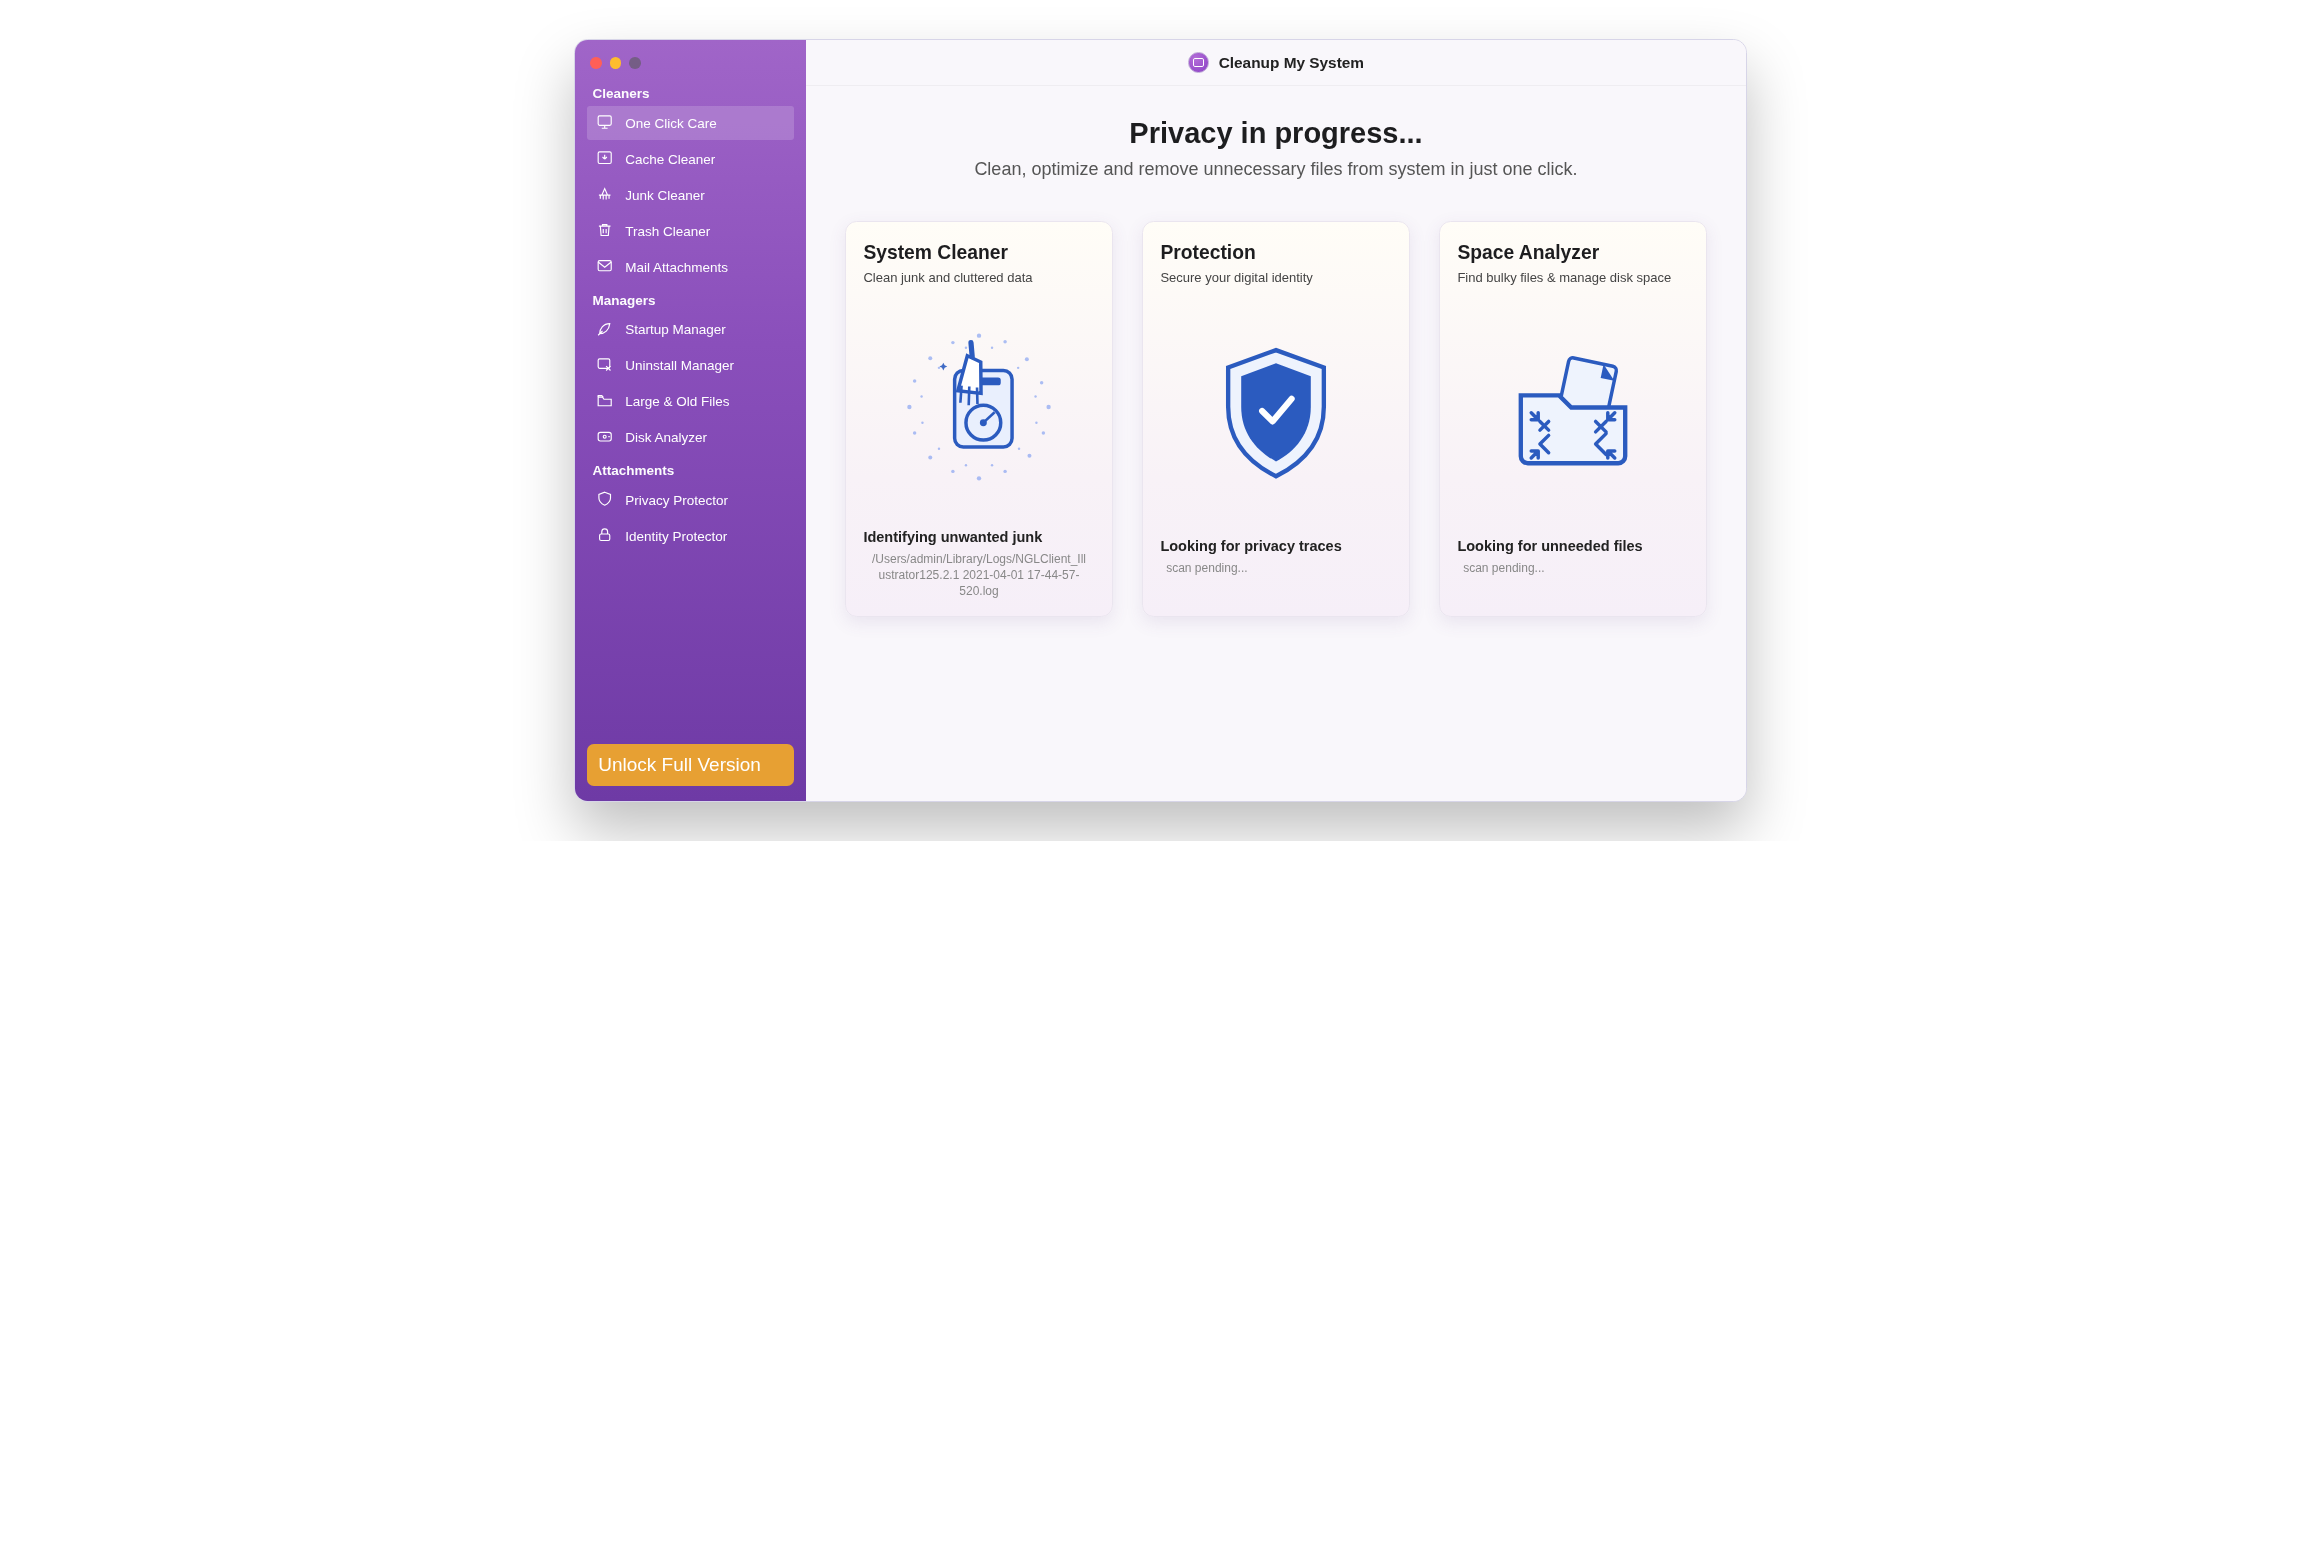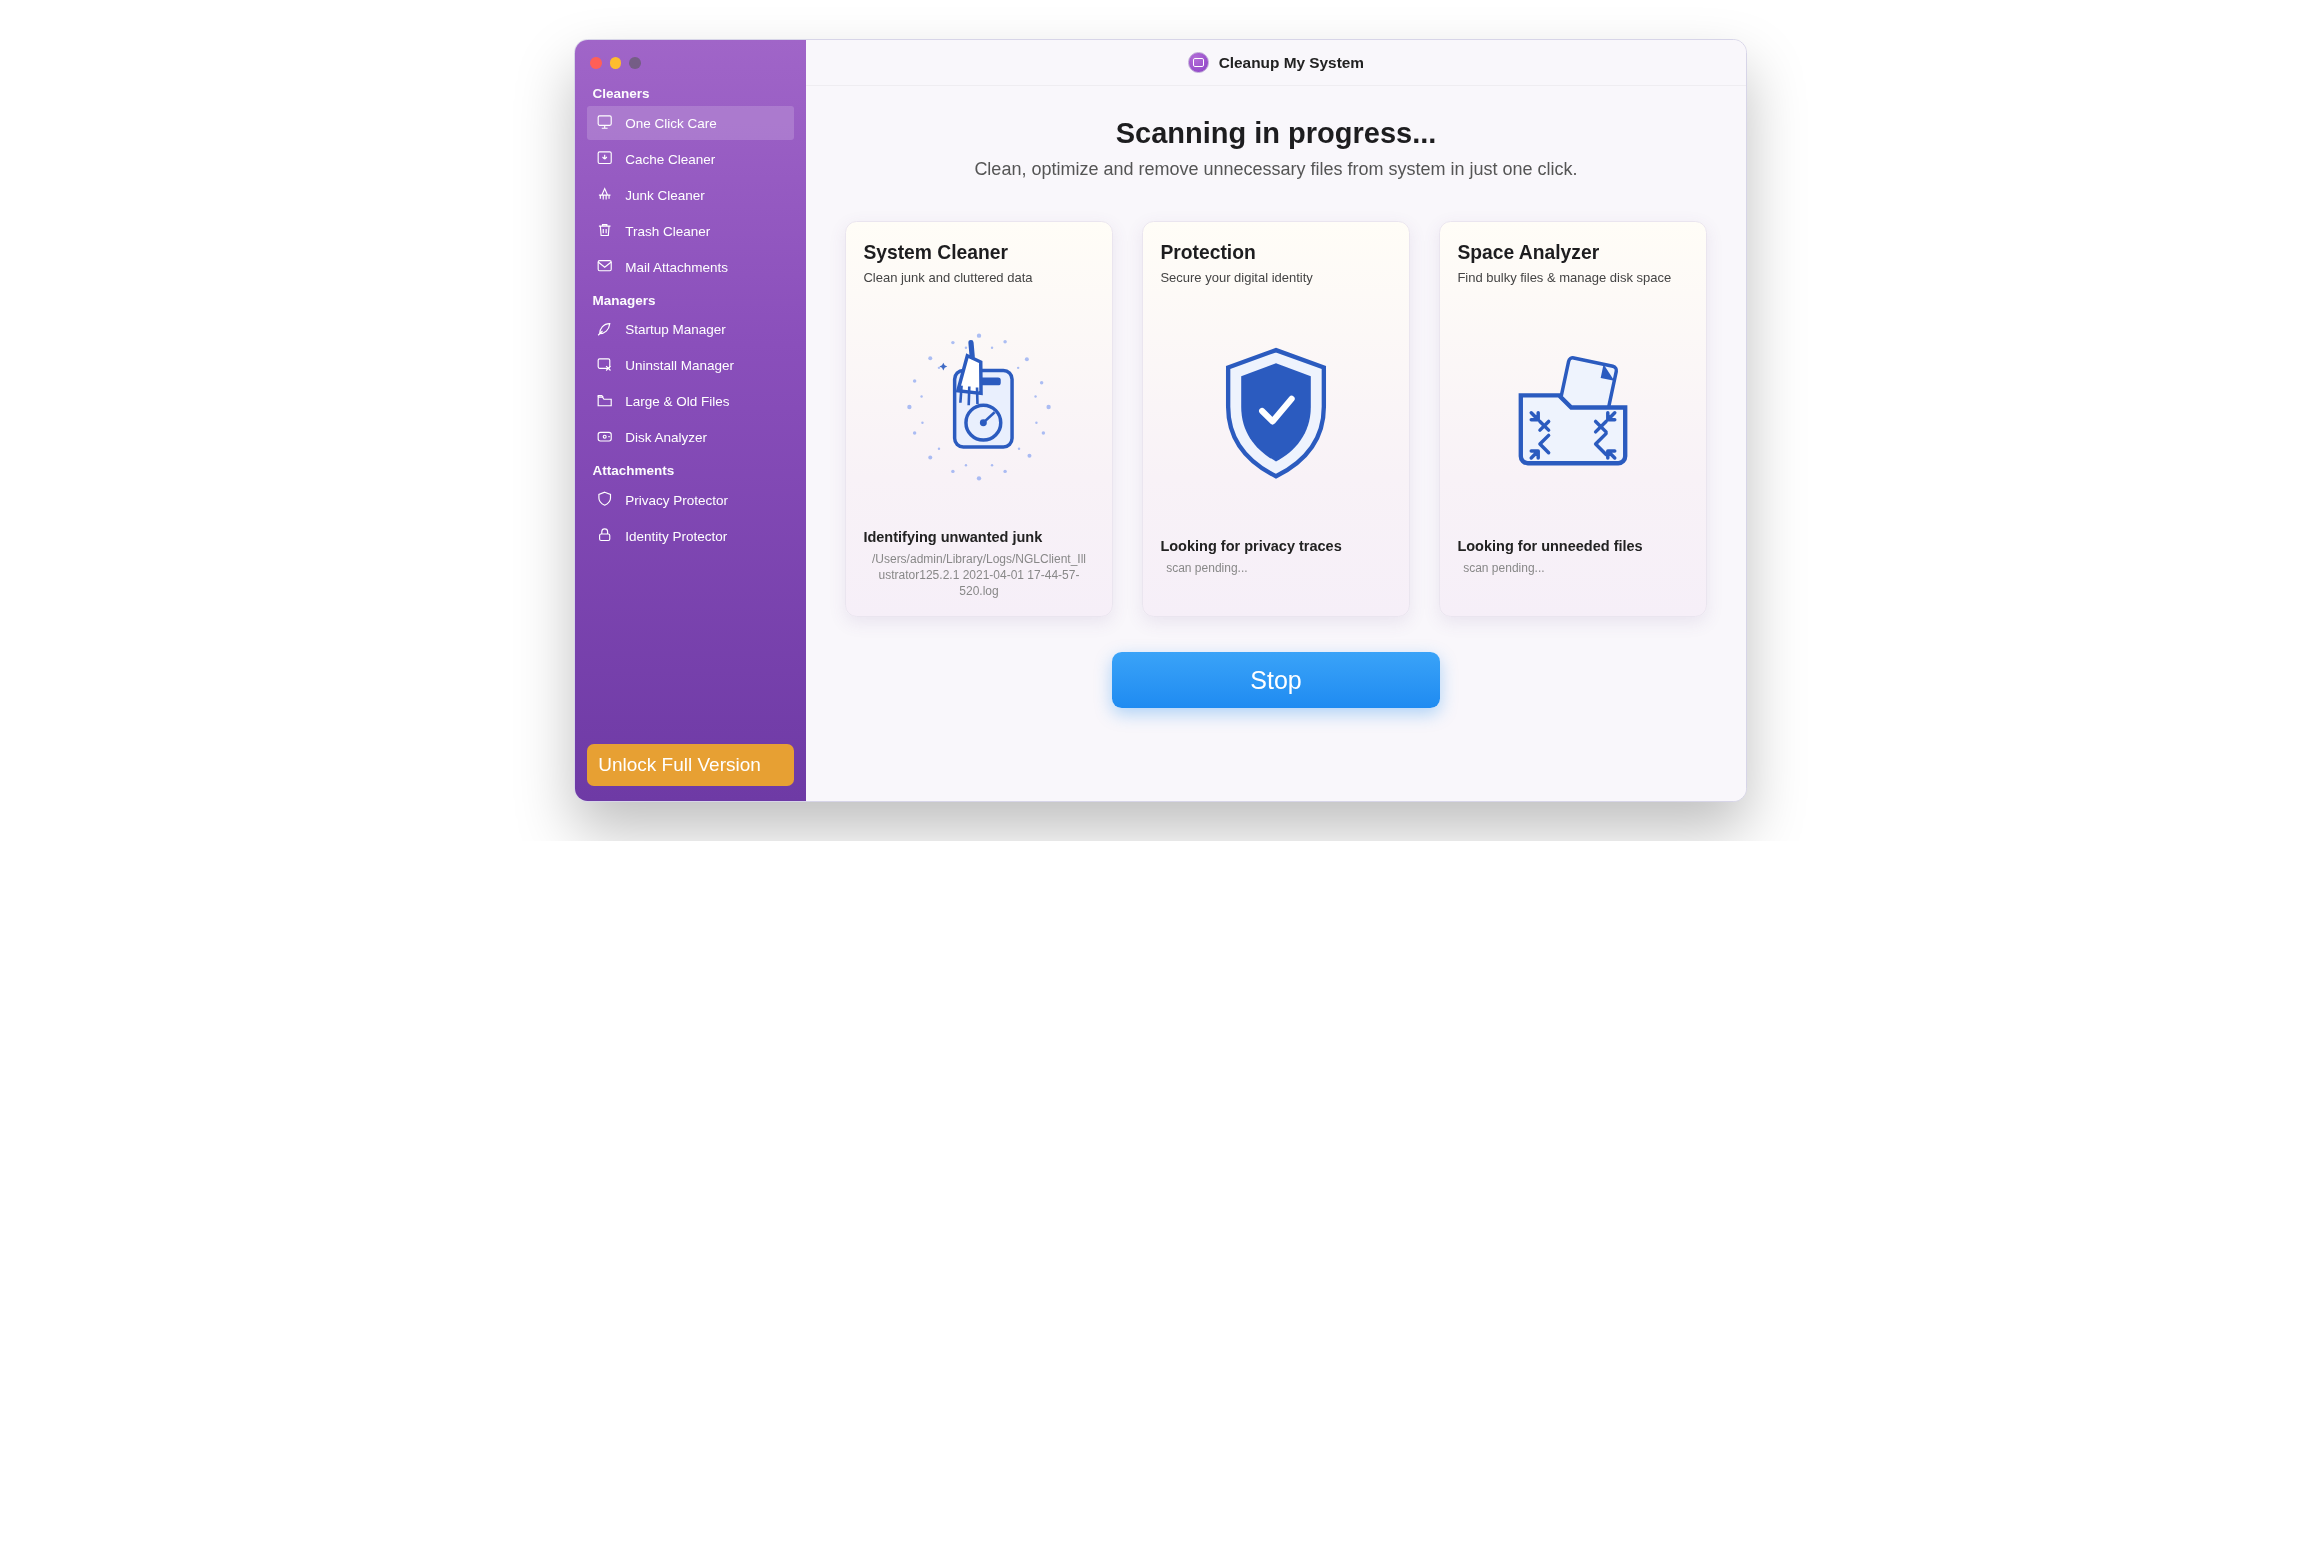--- a/index.html
+++ b/index.html
@@ -219,21 +219,21 @@
     <button class="unlock-btn">Unlock Full Version</button>
   </aside>
 
   <main class="main">
     <div class="titlebar">
       <span class="app-icon"></span>
       <span class="title">Cleanup My System</span>
     </div>
 
     <div class="content">
-      <h1 class="heading">Scanning in progress...</h1>
+      <h1 class="heading">Privacy in progress...</h1>
       <p class="subheading">Clean, optimize and remove unnecessary files from system in just one click.</p>
 
       <div class="cards">
 
         <div class="card">
           <div class="card-title">System Cleaner</div>
           <div class="card-sub">Clean junk and cluttered data</div>
           <div class="card-illus">
             <svg viewBox="0 0 200 200">
               <g class="dots" opacity="0.55">
@@ -321,19 +321,16 @@
                 <path d="M60 146 l-8 8 M60 146 l-8 0 M60 146 l0 8"></path>
                 <path d="M140 146 l8 8 M140 146 l8 0 M140 146 l0 8"></path>
               </g>
             </svg>
           </div>
           <div class="card-status">Looking for unneeded files</div>
           <div class="card-status-sub">scan pending...</div>
         </div>
       </div>
 
-      <div class="stop-row">
-        <button class="stop-btn">Stop</button>
-      </div>
     </div>
   </main>
 </div>
 
 
 </body></html>

